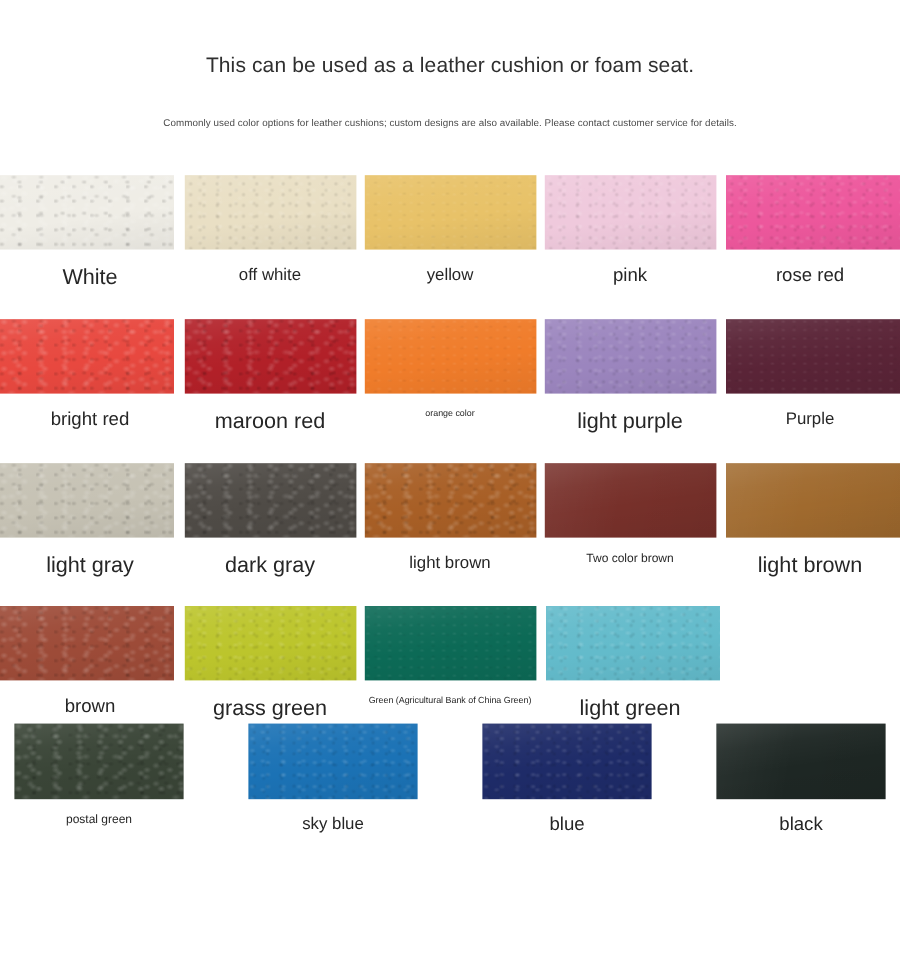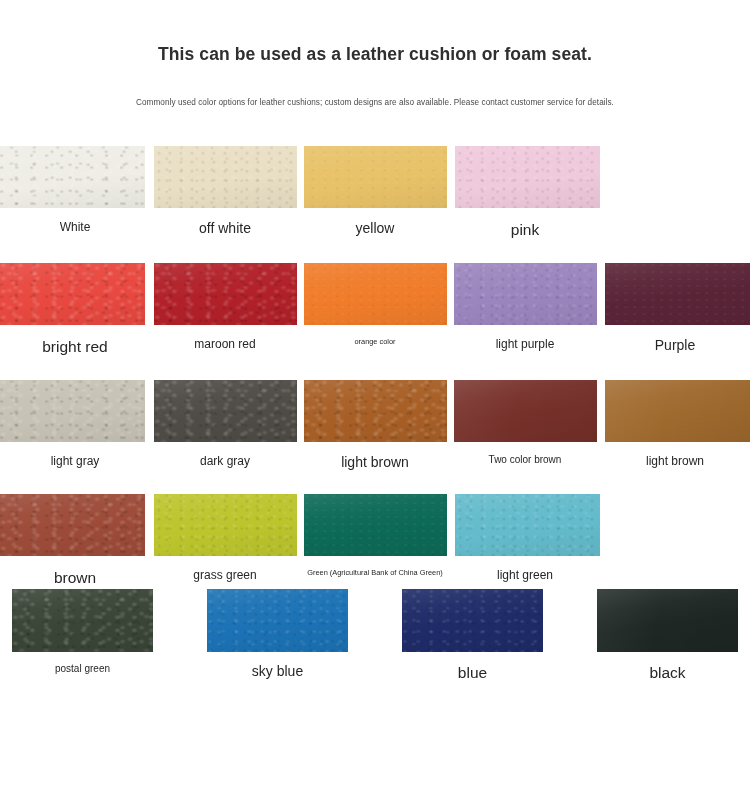--- a/index.html
+++ b/index.html
@@ -22,21 +22,21 @@
     height: 810px;
   }
 
   
   .header {
     padding-top: 44px;
     text-align: center;
   }
   .headline {
     font-size: 17.5px;
-    font-weight: 700;
+    font-weight: 400;
     color: #2f2f2f;
     letter-spacing: 0.1px;
     margin: 0;
     line-height: 1.2;
   }
   .subline {
     margin: 0;
     padding-top: 33px;
     font-size: 8.2px;
     font-weight: 400;
@@ -160,21 +160,21 @@
   .chip-label {
     margin-top: 10px;
     text-align: center;
     color: #262626;
     line-height: 1.25;
     max-width: 148px;
     word-wrap: break-word;
   }
   .sz-xl { font-size: 15.5px; }
   .sz-lg { font-size: 14px; }
-  .sz-md { font-size: 12px; }
+  .sz-md { font-size: 18px; }
   .sz-sm { font-size: 10px; }
   .sz-xs { font-size: 7.4px; }
 
   .row-gap-1 { margin-bottom: 22px; }
   .row-gap-2 { margin-bottom: 21px; }
   .row-gap-3 { margin-bottom: 21px; }
   .row-gap-4 { }
 </style>
 </head>
 <body>
@@ -217,20 +217,29 @@
         </div>
         <div class="swatch-cell">
           <div class="chip-wrap">
             <div class="chip" style="background-color: rgb(239, 201, 220);">
               <div class="grain grain-medium"></div>
               <div class="sheen"></div>
             </div>
           </div>
           <div class="chip-label sz-xl">pink</div>
         </div>
+        <div class="swatch-cell">
+          <div class="chip-wrap">
+            <div class="chip" style="background-color: rgb(237, 87, 156);">
+              <div class="grain grain-medium"></div>
+              <div class="sheen"></div>
+            </div>
+          </div>
+          <div class="chip-label sz-xl">rose red</div>
+        </div>
       </div>
       <div class="swatch-row row-gap-2">
         <div class="swatch-cell">
           <div class="chip-wrap">
             <div class="chip" style="background-color: rgb(232, 72, 63);">
               <div class="grain grain-coarse"></div>
               <div class="sheen"></div>
             </div>
           </div>
           <div class="chip-label sz-xl">bright red</div>

